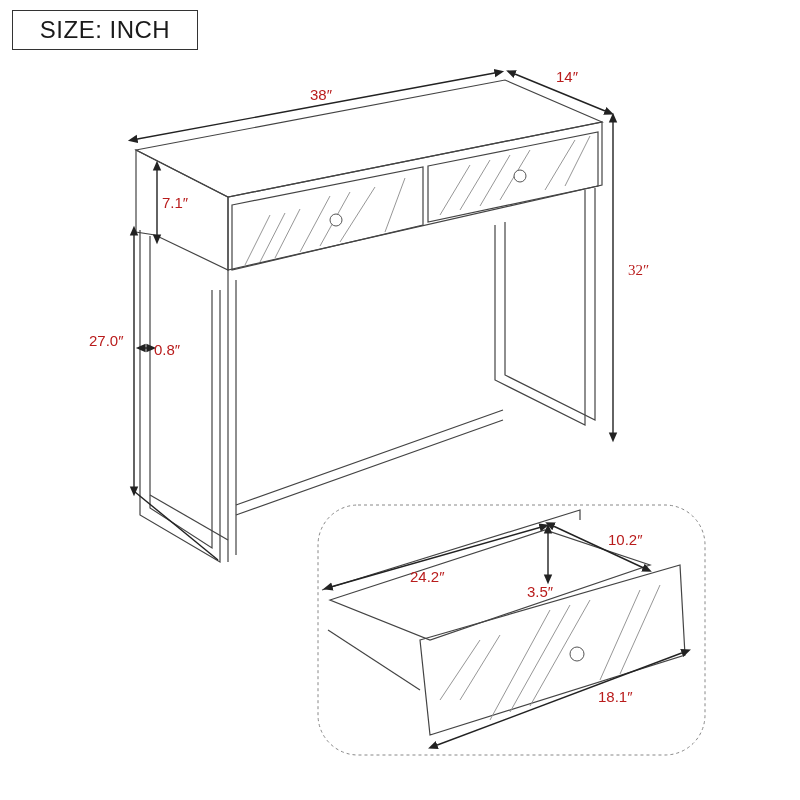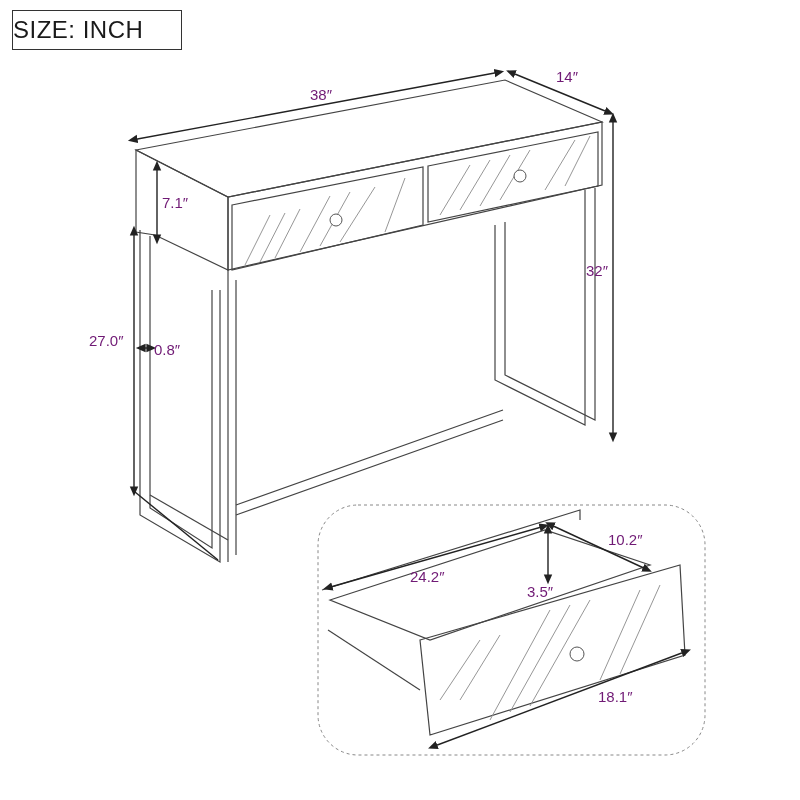--- a/index.html
+++ b/index.html
@@ -1,19 +1,19 @@
 <!DOCTYPE html>
 <html><head>
 <meta charset="utf-8">
 <style>
   html,body{margin:0;padding:0;background:#fff;}
   body{width:800px;height:800px;position:relative;overflow:hidden;font-family:"Liberation Sans","DejaVu Sans",sans-serif;color:#1a1a1a;}
-  .size-box{position:absolute;left:12px;top:10px;width:170px;height:40px;border:1.5px solid #333;box-sizing:border-box;display:flex;align-items:center;font-size:24px;letter-spacing:0.5px;}
+  .size-box{position:absolute;left:12px;top:10px;width:186px;height:40px;border:1.5px solid #333;box-sizing:border-box;display:flex;align-items:center;justify-content:center;font-size:24px;letter-spacing:0.5px;}
   svg{position:absolute;left:0;top:0;}
-  .lbl{position:absolute;font-size:15px;color:#701a75;white-space:nowrap;}
+  .lbl{position:absolute;font-size:15px;color:#b91c1c;white-space:nowrap;}
 </style>
 </head>
 <body>
 
 <div class="size-box">
   <span>SIZE: INCH</span>
 </div>
 
 <svg width="800" height="800" viewBox="0 0 800 800">
   <defs>
@@ -72,20 +72,20 @@
   <g stroke="#222" stroke-width="1.4" fill="none">
     <line x1="327" y1="588" x2="545" y2="526" marker-start="url(#ah)" marker-end="url(#ah)"></line>
     <line x1="549" y1="524" x2="648" y2="570" marker-start="url(#ah)" marker-end="url(#ah)"></line>
     <line x1="548" y1="528" x2="548" y2="580" marker-start="url(#ah)" marker-end="url(#ah)"></line>
     <line x1="432" y1="747" x2="687" y2="651" marker-start="url(#ah)" marker-end="url(#ah)"></line>
   </g>
 </svg>
 
 <span class="lbl" style="left:310px;top:86px;">38″</span>
 <span class="lbl" style="left:556px;top:68px;">14″</span>
-<span class="lbl" style="left:586px;top:262px;">32″</span>
+<span class="lbl" style="left:628px;top:262px;font-family:Liberation Serif, serif;">32″</span>
 <span class="lbl" style="left:162px;top:194px;">7.1″</span>
 <span class="lbl" style="left:89px;top:332px;">27.0″</span>
 <span class="lbl" style="left:154px;top:341px;">0.8″</span>
 <span class="lbl" style="left:410px;top:568px;">24.2″</span>
 <span class="lbl" style="left:600px;top:531px;margin-left:8px;">10.2″</span>
 <span class="lbl" style="left:527px;top:583px;">3.5″</span>
 <span class="lbl" style="left:598px;top:688px;">18.1″</span>
 
 </body></html>

